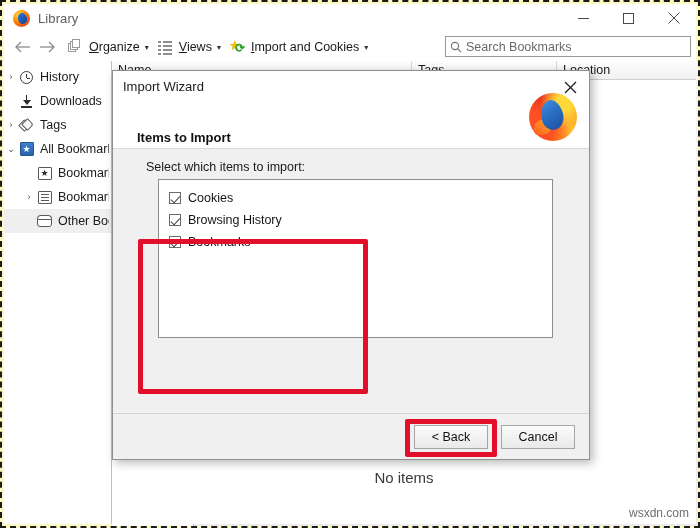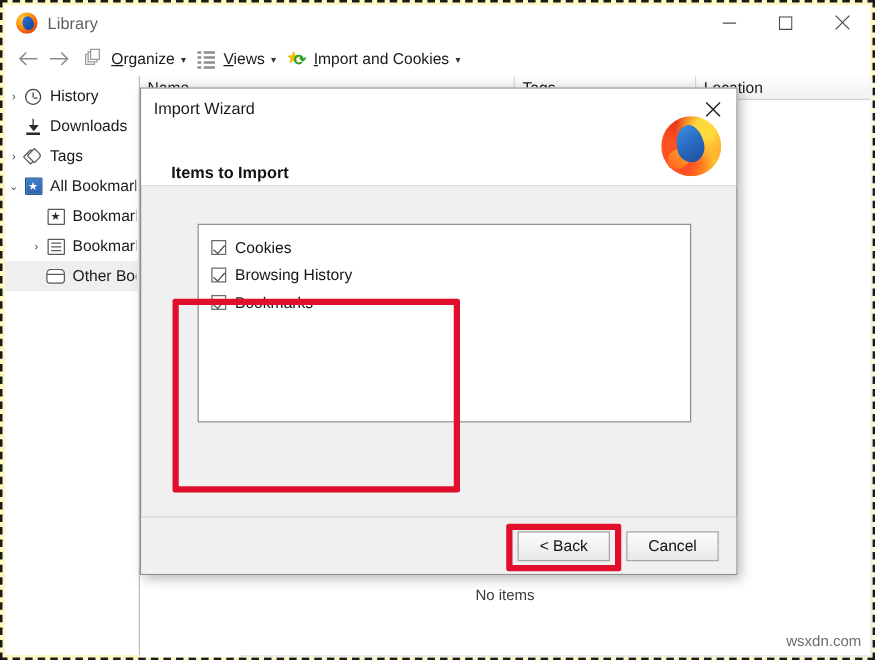--- a/index.html
+++ b/index.html
@@ -215,21 +215,21 @@
     padding-left:6px;display:flex;align-items:center;overflow:hidden;
   }
   #col-name{flex:0 0 300px;}
   #col-tags{flex:0 0 145px;}
   #col-loc{flex:1;border-right:0;}
   #content-list{
     flex:1;background:#ffffff;position:relative;
   }
   #empty-msg{
     position:absolute;left:0;right:0;top:389px;
-    text-align:center;font-size:12px;color:#3a3a3a;
+    text-align:center;font-size:15px;color:#3a3a3a;
   }
 
   
   #gray-bg{
     position:absolute;left:192px;top:60px;right:0;bottom:0;
     background:linear-gradient(180deg,#f6f6f6 0%,#ececec 100%);
   }
   #white-left-pane{
     position:absolute;left:110px;top:60px;width:82px;bottom:0;
     background:#ffffff;border-right:1px solid #b9b9b9;box-sizing:border-box;
@@ -421,20 +421,29 @@
 
       <div class="tb-item">
         <span class="tb-ico ico-import">
           <span class="star">★</span>
             <span class="arrows">⟳</span>
         </span>
         <span><span class="ul-k">I</span><span>mport and Cookies</span></span>
         <span class="caret">▾</span>
       </div>
 
+      <div id="search-box">
+        <span class="s-ico">
+          <svg width="12" height="12" viewBox="0 0 12 12">
+              <circle cx="5" cy="5" r="3.6" fill="none" stroke="currentColor" stroke-width="1.1"></circle>
+              <line x1="7.6" y1="7.6" x2="11" y2="11.2" stroke="currentColor" stroke-width="1.1"></line>
+            </svg>
+        </span>
+        <input id="search-input" type="text" placeholder="Search Bookmarks" style="">
+      </div>
     </div>
 
     <div id="lib-body">
 
       <div id="sidebar">
 
         <div class="tree-row">
           <span class="twisty">›</span>
           <span class="t-ico">
               <span class="ic-clock"></span>
@@ -530,20 +539,21 @@
       </div>
       <div id="dlg-subtitle">Items to Import</div>
       <div id="dlg-logo">
         <div class="l-o"></div>
           <div class="l-t"></div>
           <div class="l-i"></div>
       </div>
     </div>
 
     <div id="dlg-body">
+      <div id="select-label">Select which items to import:</div>
 
       <div id="items-panel">
         <div class="chk-row">
           <span class="cbox on"></span>
           <span>Cookies</span>
         </div>
         <div class="chk-row">
           <span class="cbox on"></span>
           <span>Browsing History</span>
         </div>

